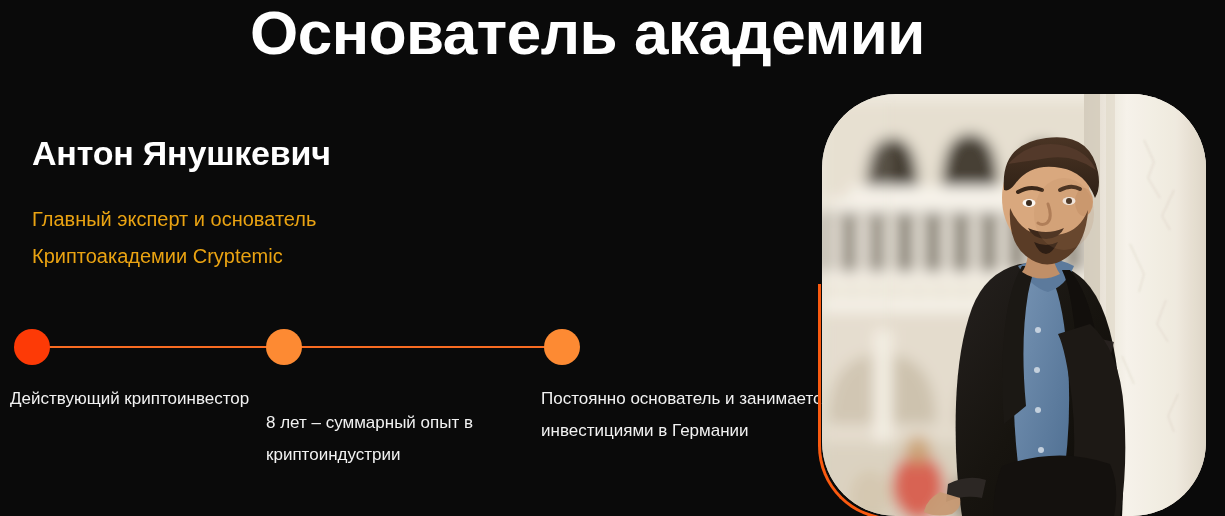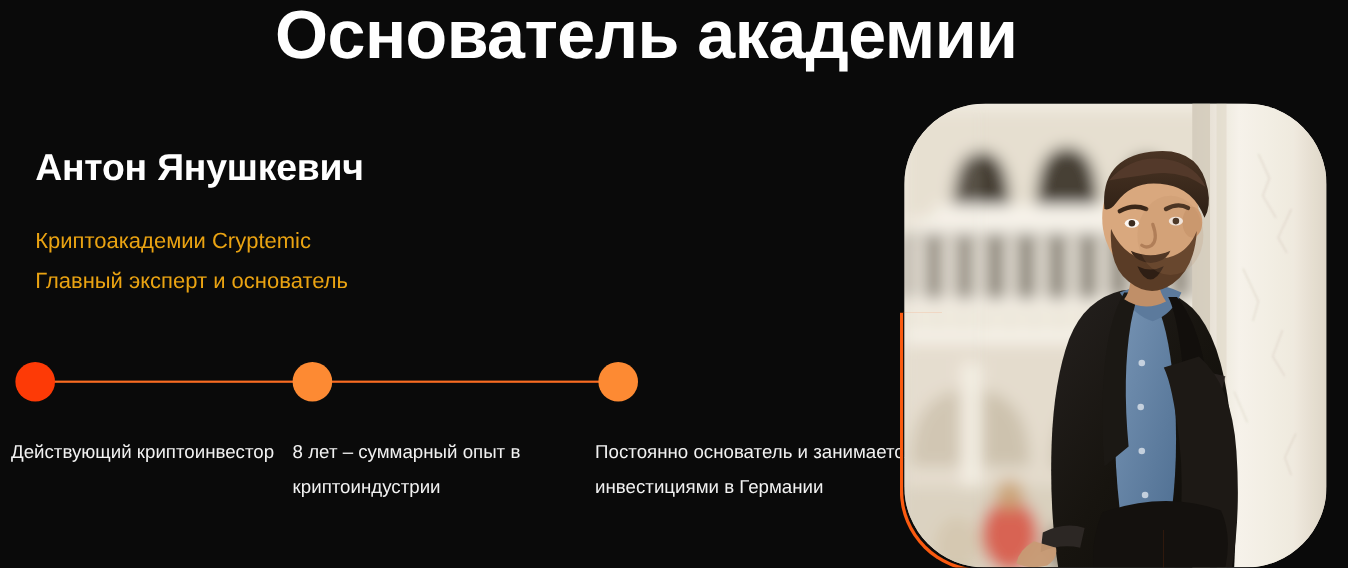--- a/index.html
+++ b/index.html
@@ -85,28 +85,28 @@
     width: 36px;
     height: 36px;
     border-radius: 50%;
   }
   .timeline-node.n0 { left: 14px;  background: #fd3a06; }
   .timeline-node.n1 { left: 266px; background: #fd8a33; }
   .timeline-node.n2 { left: 544px; background: #fd8a33; }
 
   .timeline-label {
     position: absolute;
-    top: 66px;
+    top: 54px;
     font-size: 17px;
     font-weight: 400;
     line-height: 32px;
     color: #f2f2f2;
   }
   .timeline-label.l0 { left: 10px;  width: 250px; }
-  .timeline-label.l1 { left: 266px; width: 265px; }
+  .timeline-label.l1 { left: 266px; width: 265px; margin-top: 24px; }
   .timeline-label.l2 { left: 541px; width: 290px; }
 
   
   .portrait-frame {
     position: absolute;
     left: 822px;
     top: 94px;
     width: 384px;
     height: 422px;
   }
@@ -135,22 +135,22 @@
 </style>
 </head>
 <body>
 
 <h1 class="page-title">Основатель академии</h1>
 
 <section class="bio-block">
   <h2 class="person-name">Антон Янушкевич</h2>
 
   <p class="person-role">
+    <span class="role-line">Главный эксперт и основатель</span>
     <span class="role-line">Криптоакадемии Cryptemic</span>
-    <span class="role-line">Главный эксперт и основатель</span>
   </p>
 </section>
 
 <section class="timeline">
   <div class="timeline-track"></div>
 
   <span class="timeline-node n0"></span>
   <span class="timeline-node n1"></span>
   <span class="timeline-node n2"></span>
 

